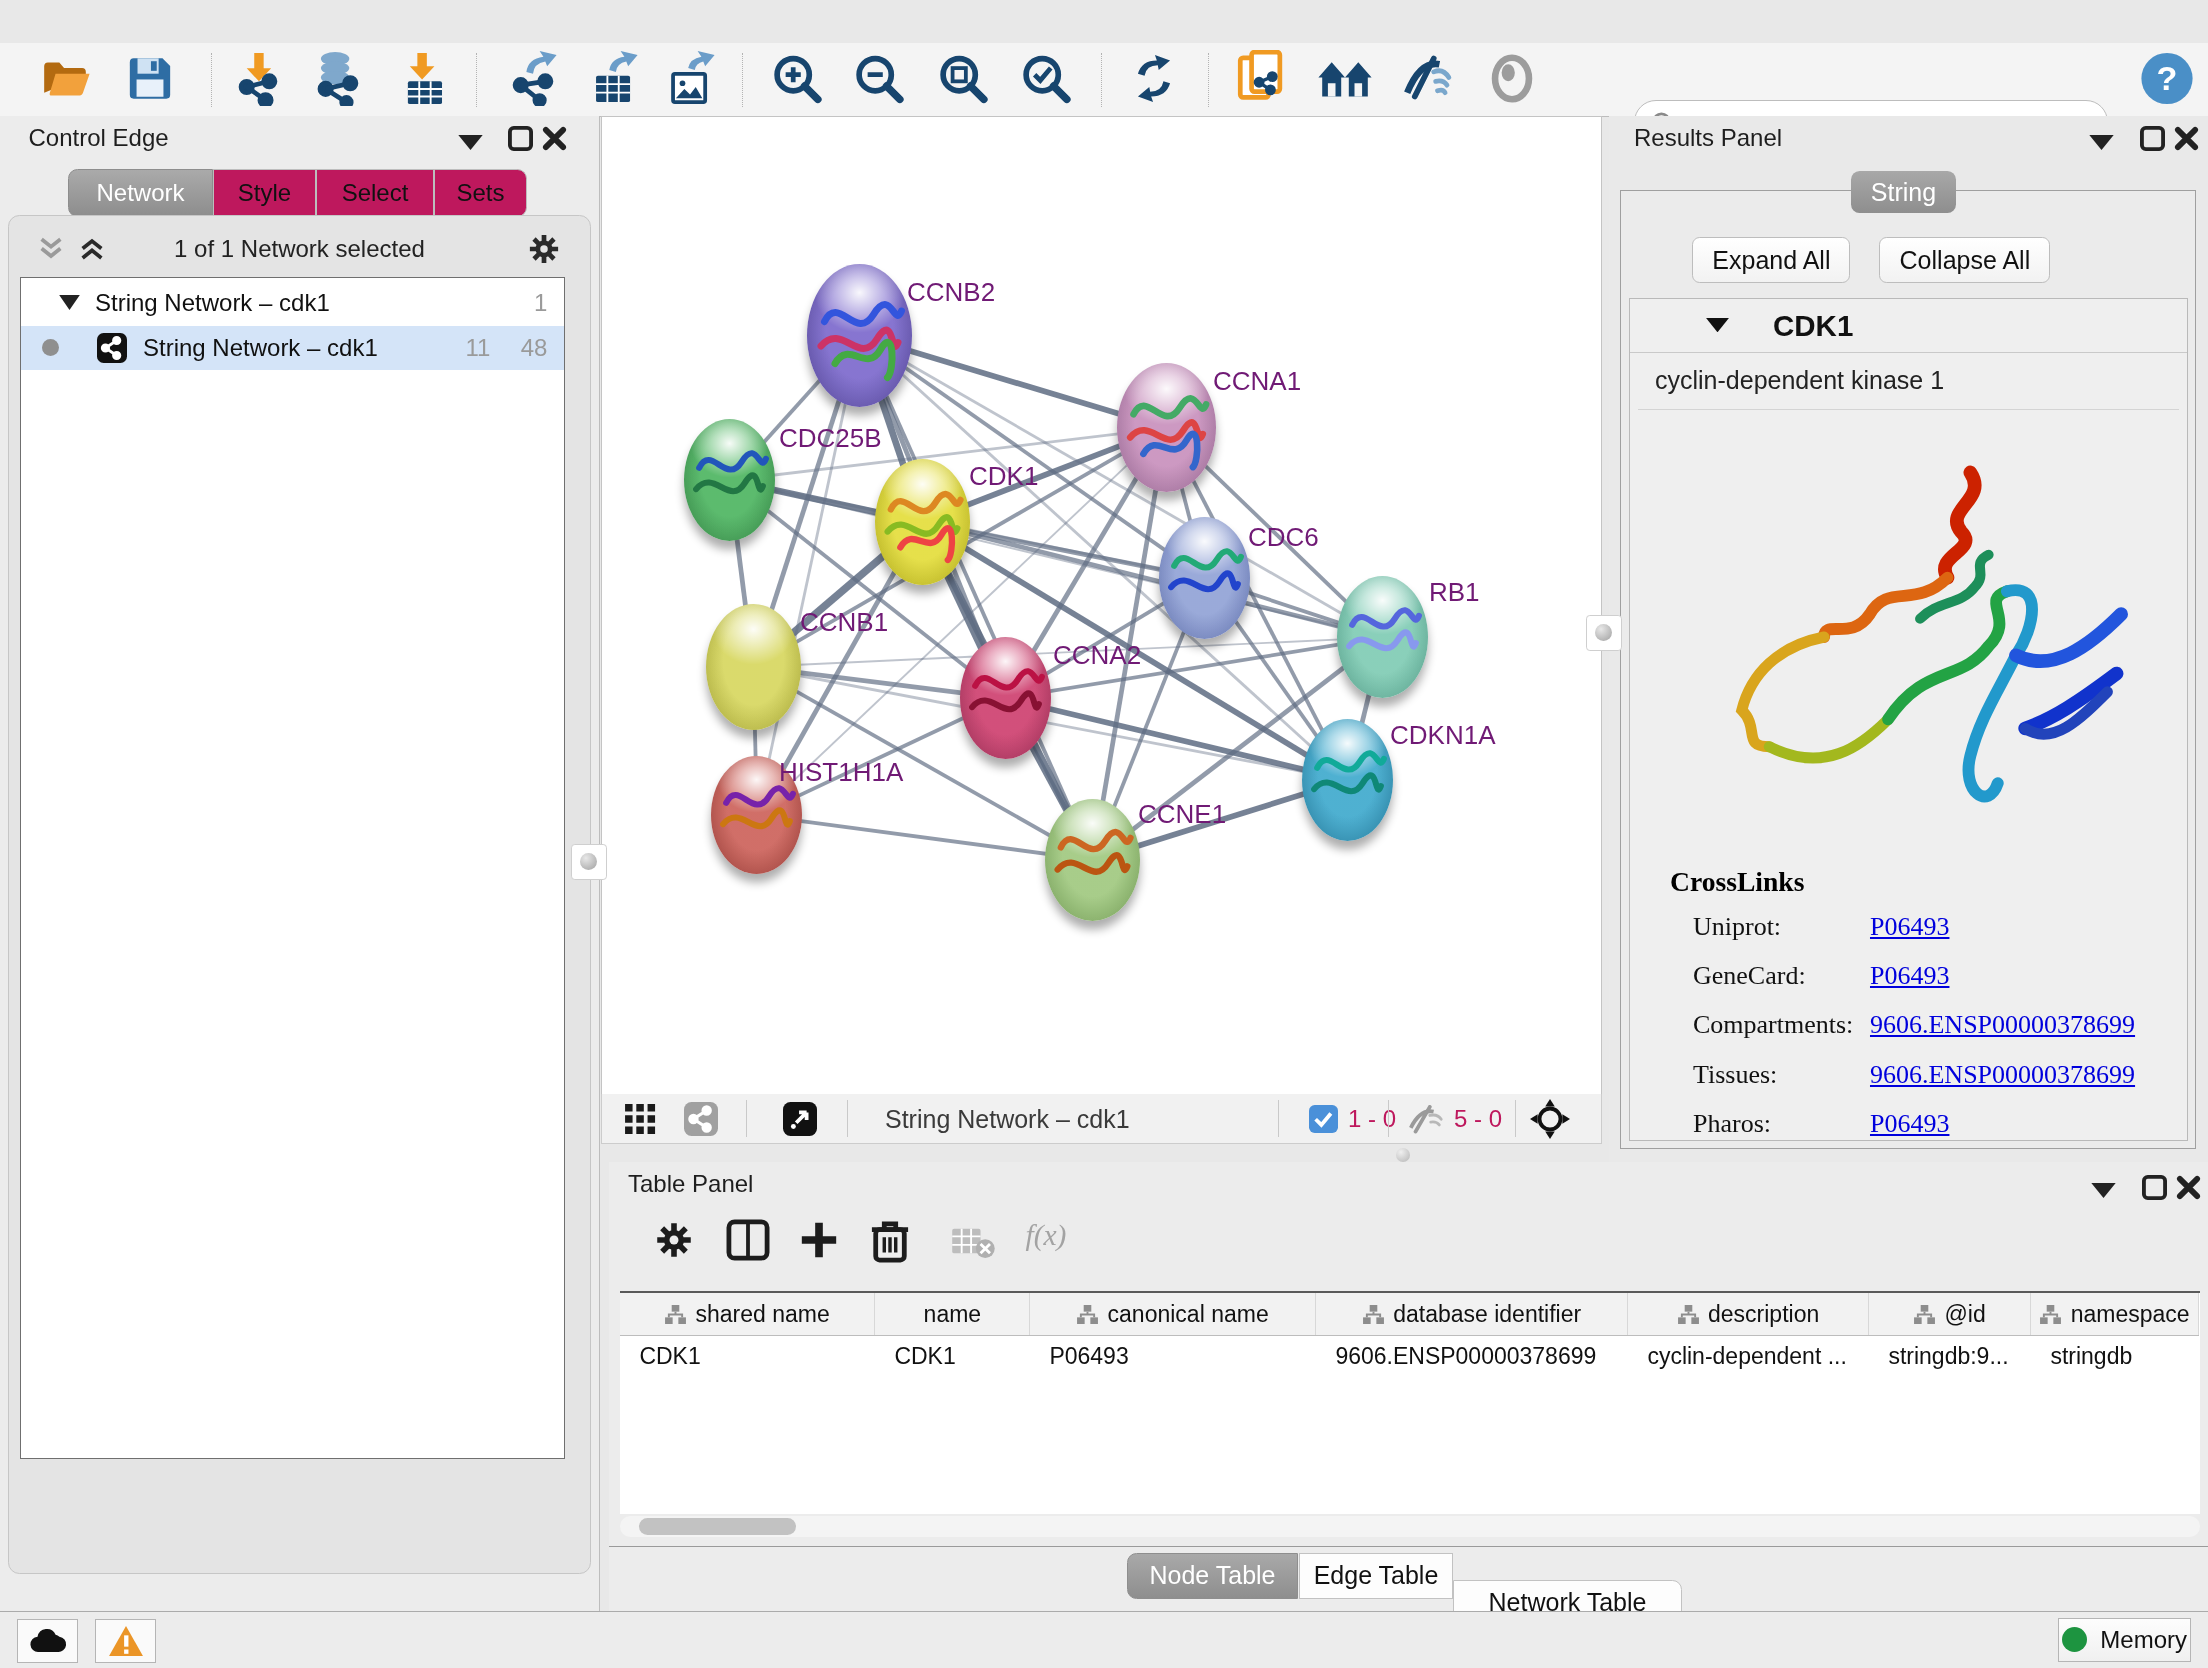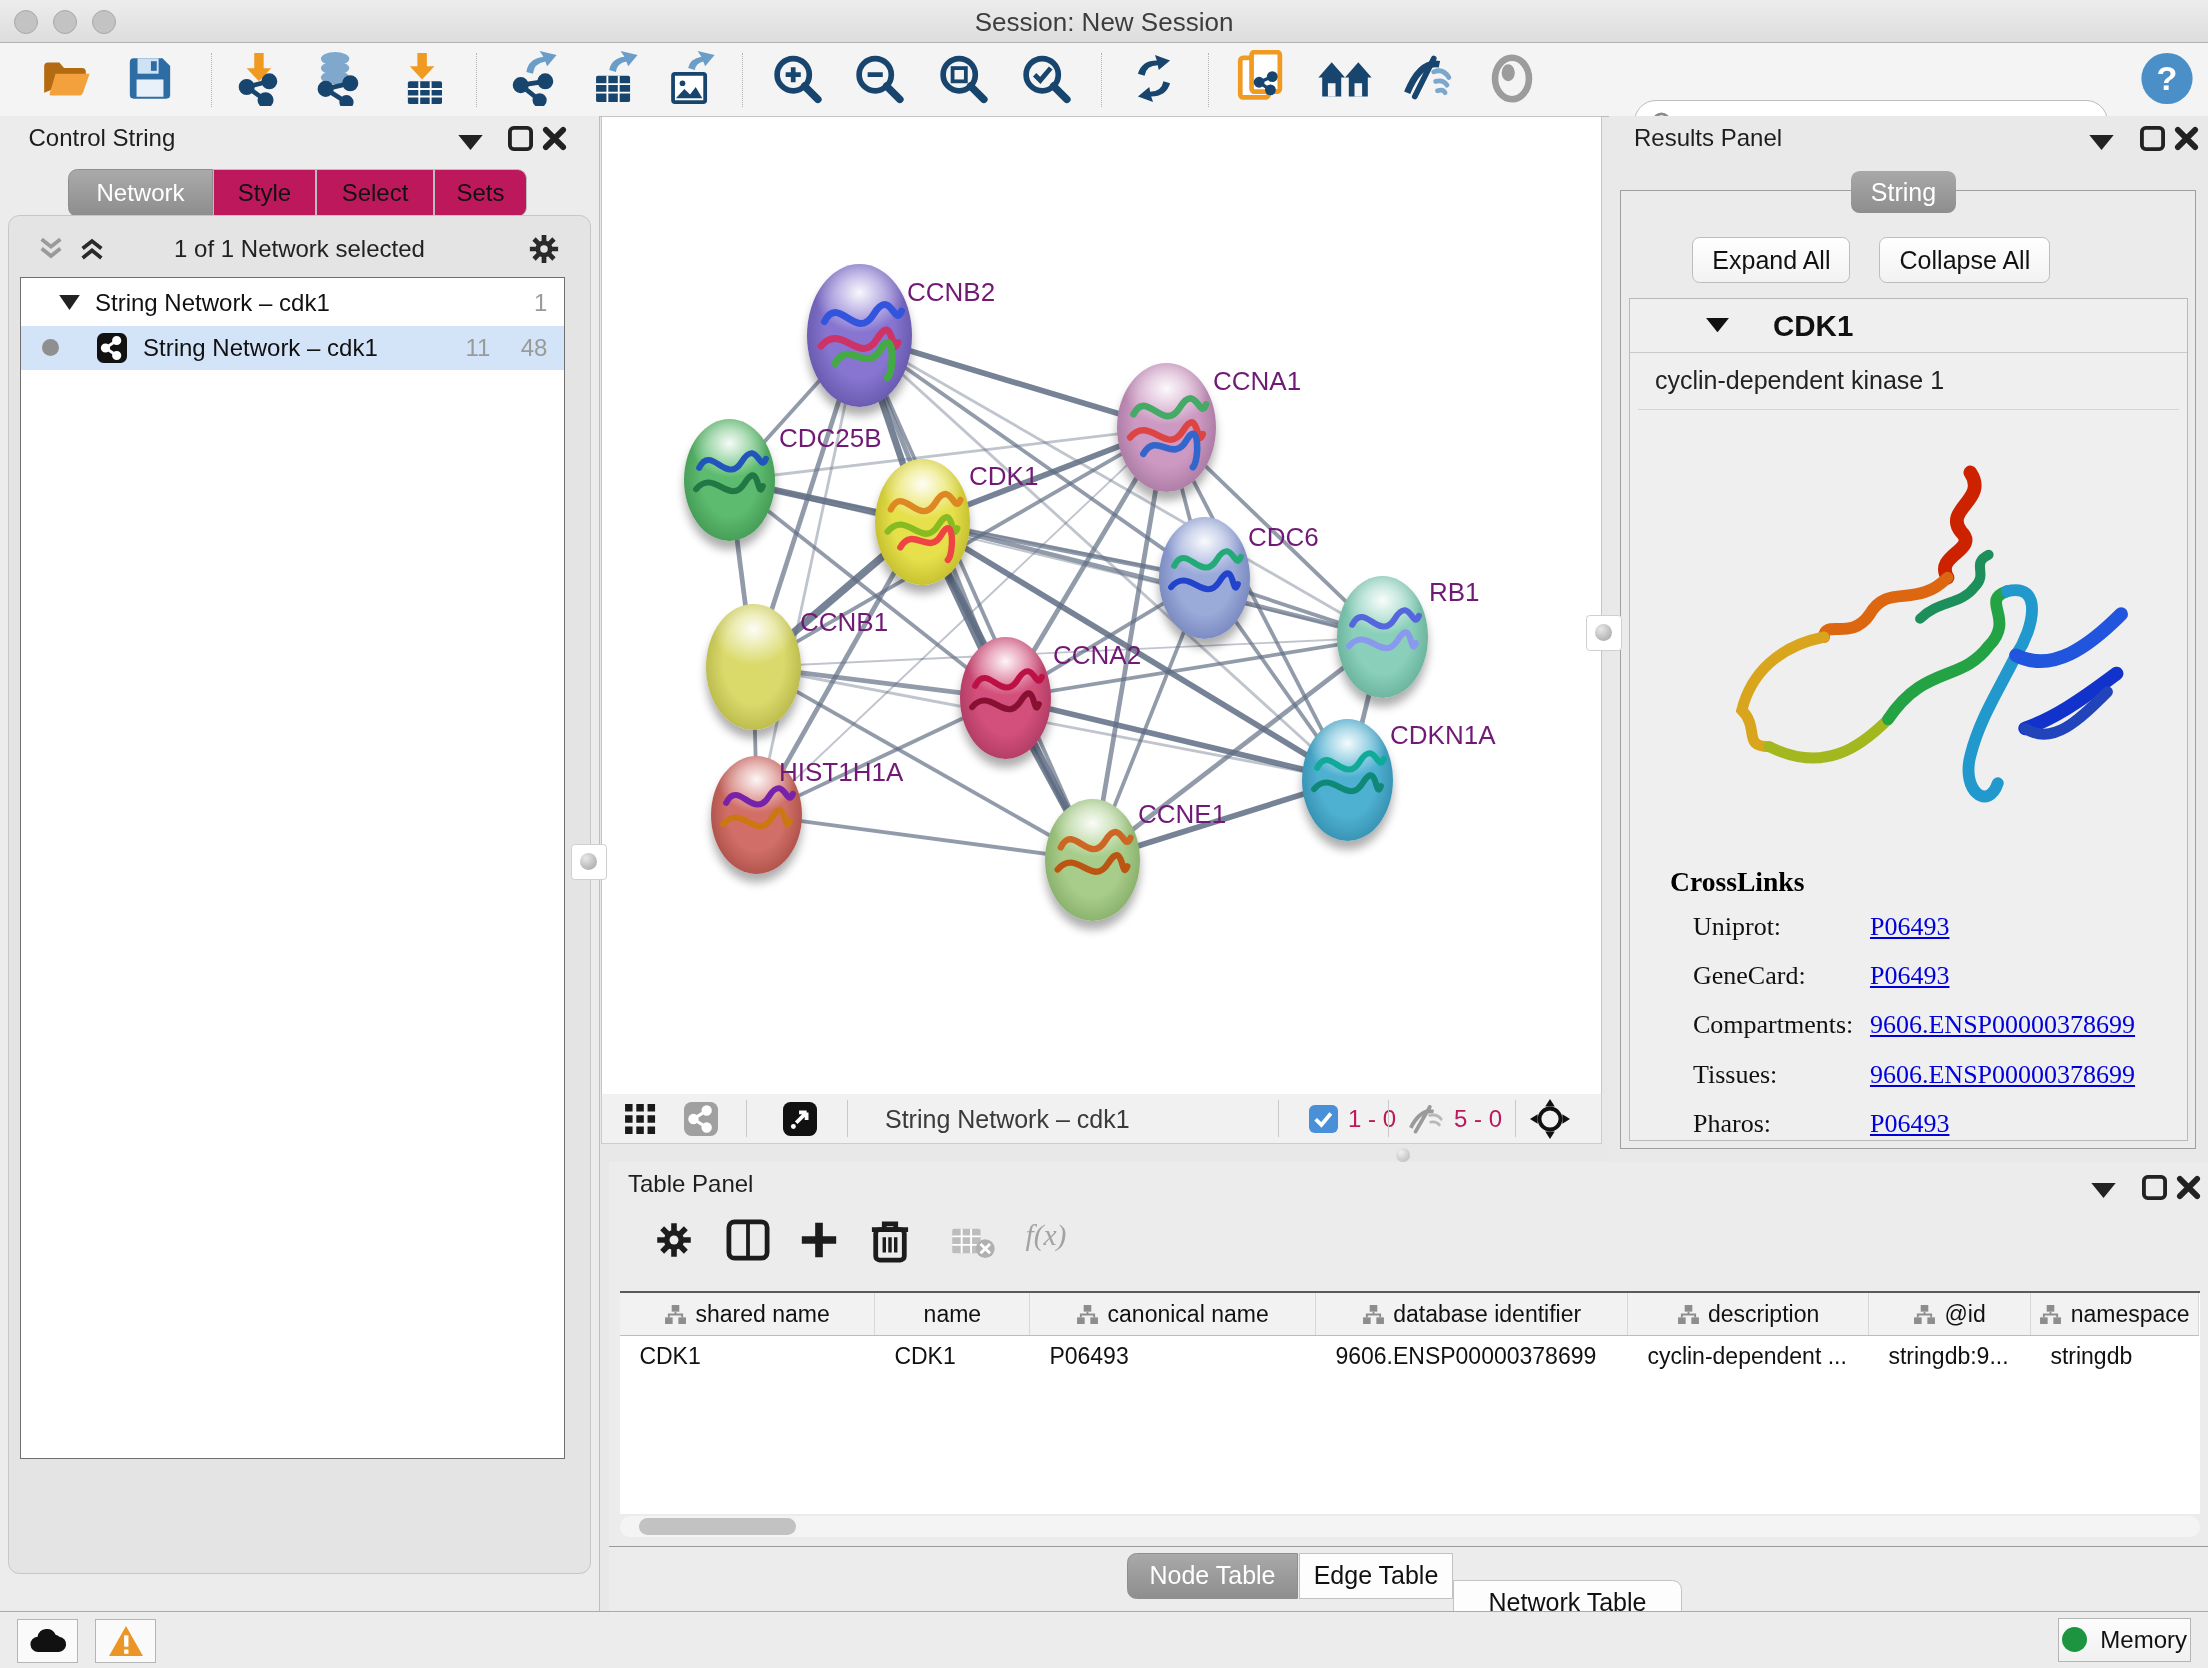--- a/index.html
+++ b/index.html
@@ -130,26 +130,20 @@
     border-radius:50%; background:radial-gradient(circle at 35% 30%, #e8e8e8, #9f9f9f); }
   .dot-handle { position:absolute; width:14.3px; height:14.3px; border-radius:50%;
     background:radial-gradient(circle at 35% 30%, #efefef, #b5b5b5); }
   .fx { font-family:"Liberation Serif", serif; font-style:italic; font-size:29.5px; color:#a3a3a3; }
 </style>
 </head>
 <body>
 
 <div id="app">
 
-  <div class="titlebar">
-    <span class="traffic" style="left:14.3px"></span>
-    <span class="traffic" style="left:53px"></span>
-    <span class="traffic" style="left:92px"></span>
-    <div class="win-title">Session: New Session</div>
-  </div>
 
   <div class="toolbar">
     <span class="tbtn" style="left:65px">
       <svg width="53" height="48" viewBox="0 0 56 50">
           <path d="M6 40 L6 12 Q6 8 10 8 L22 8 L27 14 L46 14 Q50 14 50 18 L50 22 Z" fill="#b36a10"></path>
           <path d="M12 40 L18 20 L54 20 L47 40 Q46 43 42 43 L14 43 Q11 43 12 40 Z" fill="#f2a13c"></path>
         </svg></span>
     <span class="tbtn" style="left:150px">
       <svg width="48" height="48" viewBox="0 0 50 50">
           <path d="M4 8 Q4 4 8 4 L38 4 L46 12 L46 42 Q46 46 42 46 L8 46 Q4 46 4 42 Z" fill="#2e6da4"></path>
@@ -297,21 +291,21 @@
       <input placeholder="" style="">
     </span>
     <span class="tbtn" style="left:2167px">
       <svg width="55" height="55" viewBox="0 0 58 58">
           <circle cx="29" cy="29" r="27" fill="#4a8fc7"></circle>
           <text x="29" y="41" text-anchor="middle" font-size="36" font-weight="bold" fill="#ffffff" font-family="Liberation Sans, sans-serif">?</text>
         </svg></span>
   </div>
 
   <div class="control-panel">
-    <div class="abs panel-title" style="left:28.5px;top:7.6px">Control String</div>
+    <div class="abs panel-title" style="left:28.5px;top:7.6px">Control Edge</div>
     <svg class="abs" style="left:458px;top:19px" width="25" height="15" viewBox="0 0 26 16">
         <path d="M0 0 L26 0 L13 16 Z" fill="#222"></path>
       </svg>
     <svg class="abs" style="left:508px;top:9.5px" width="25" height="25" viewBox="0 0 26 26">
         <rect x="2" y="2" width="22" height="22" rx="4" fill="none" stroke="#222" stroke-width="4"></rect>
       </svg>
     <svg class="abs" style="left:542px;top:9.5px" width="25" height="25" viewBox="0 0 26 26">
         <path d="M4 4 L22 22 M22 4 L4 22" stroke="#222" stroke-width="6" stroke-linecap="round"></path>
       </svg>
 

